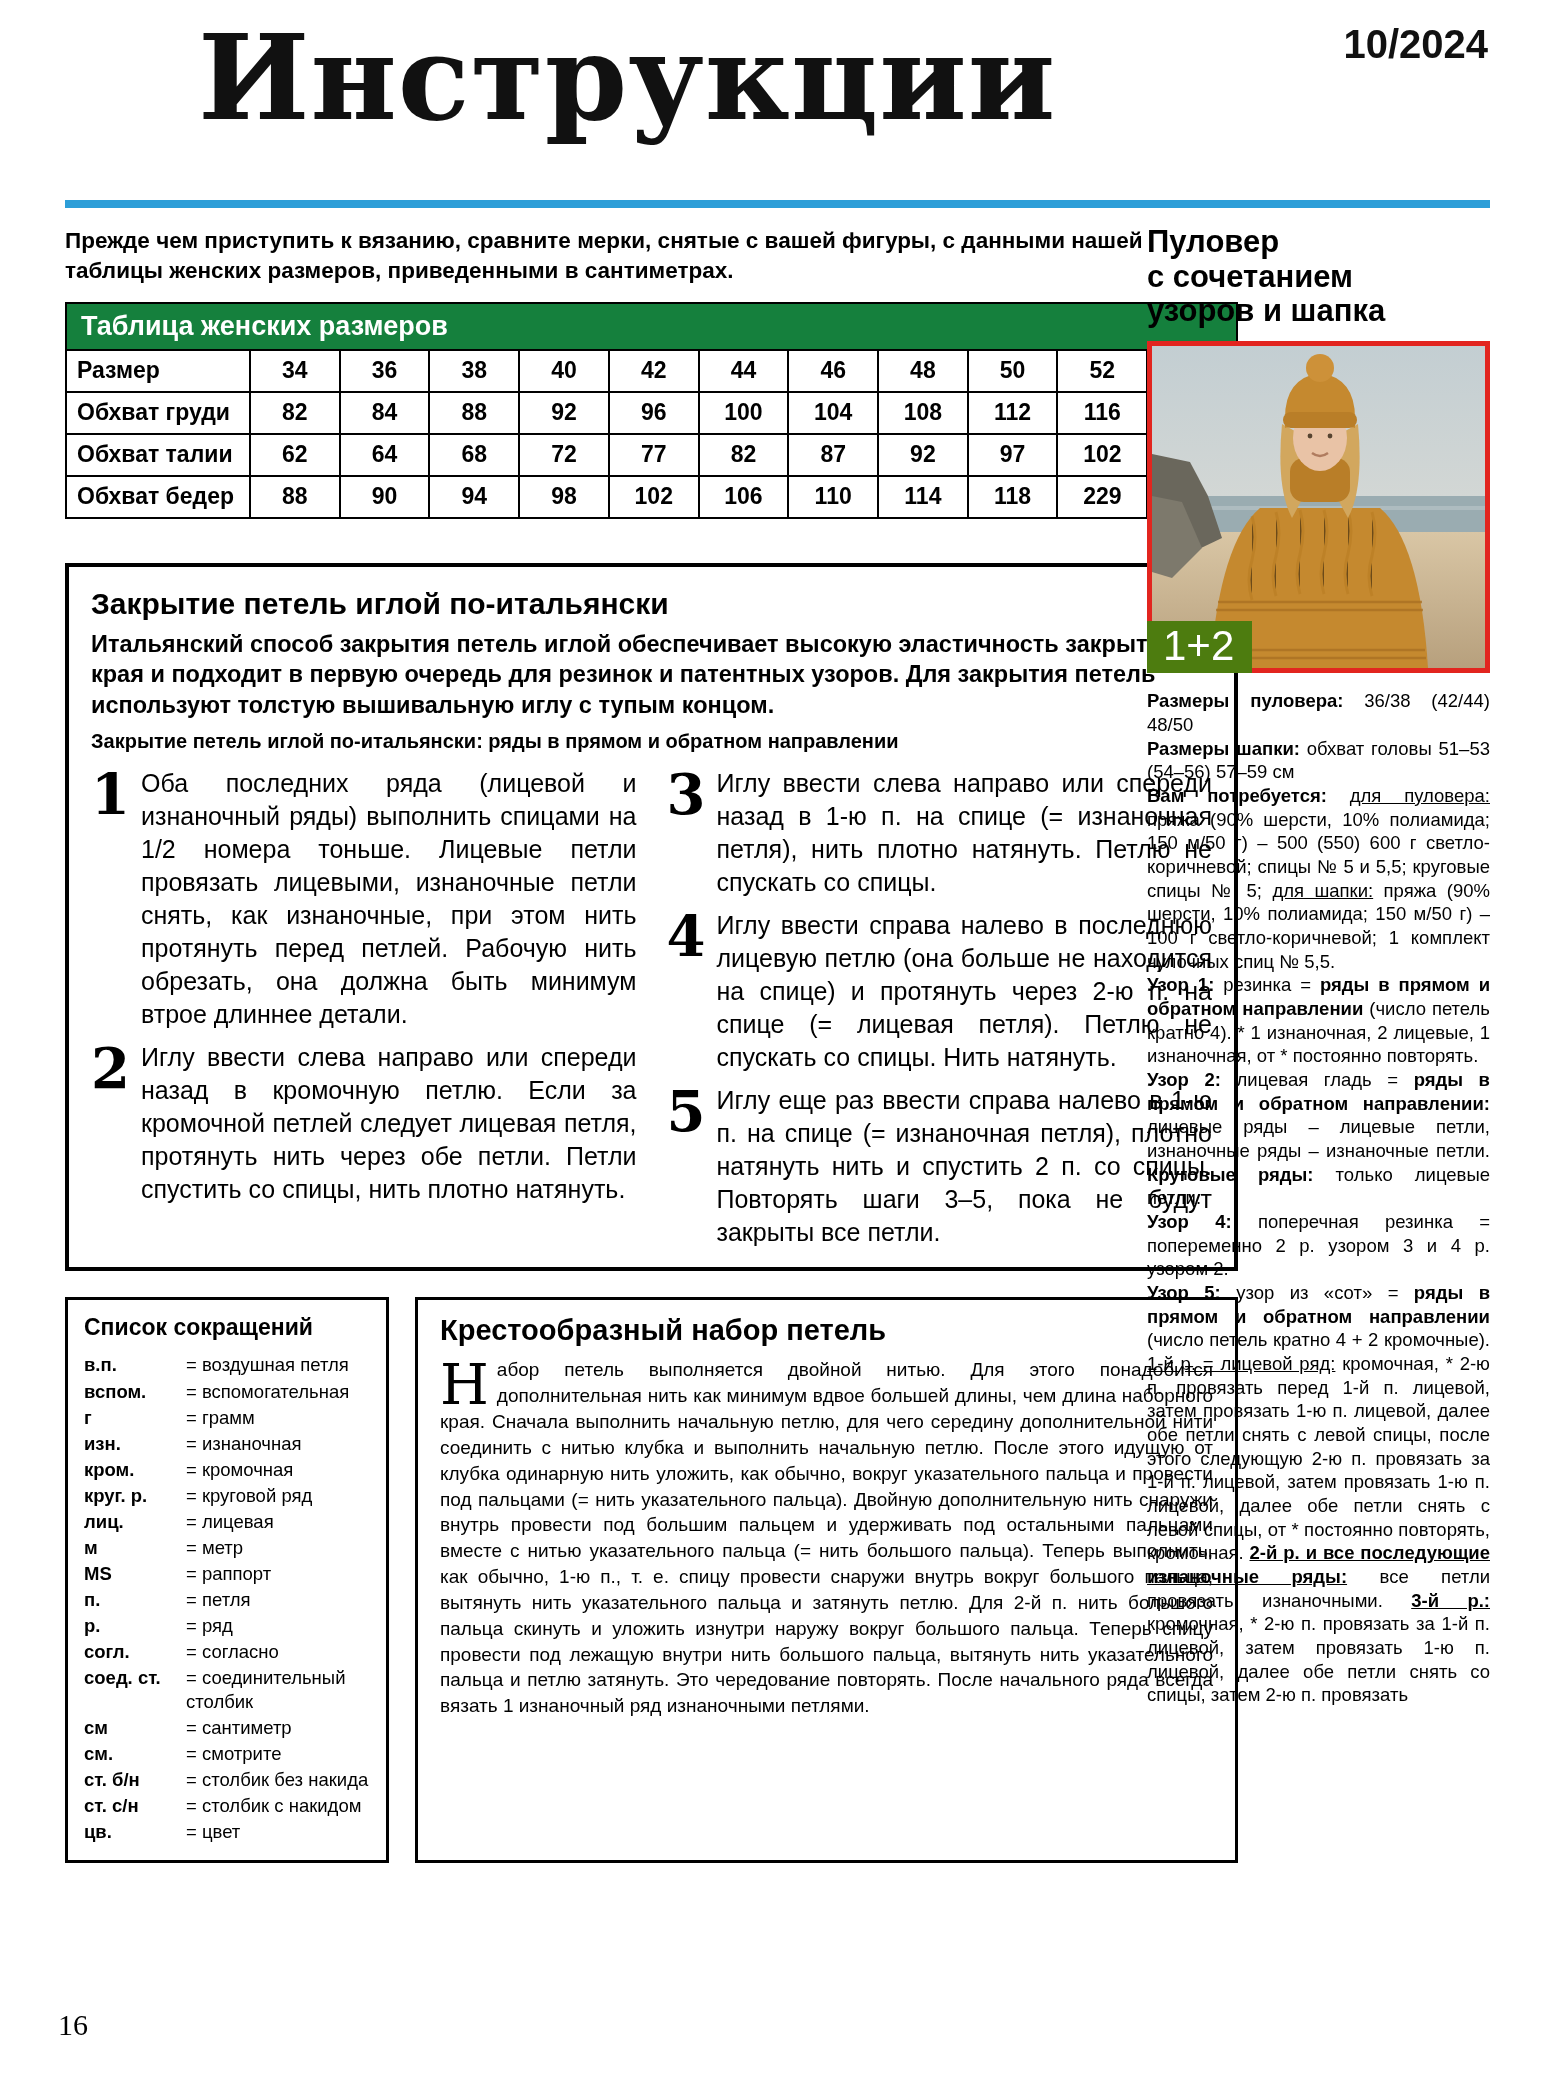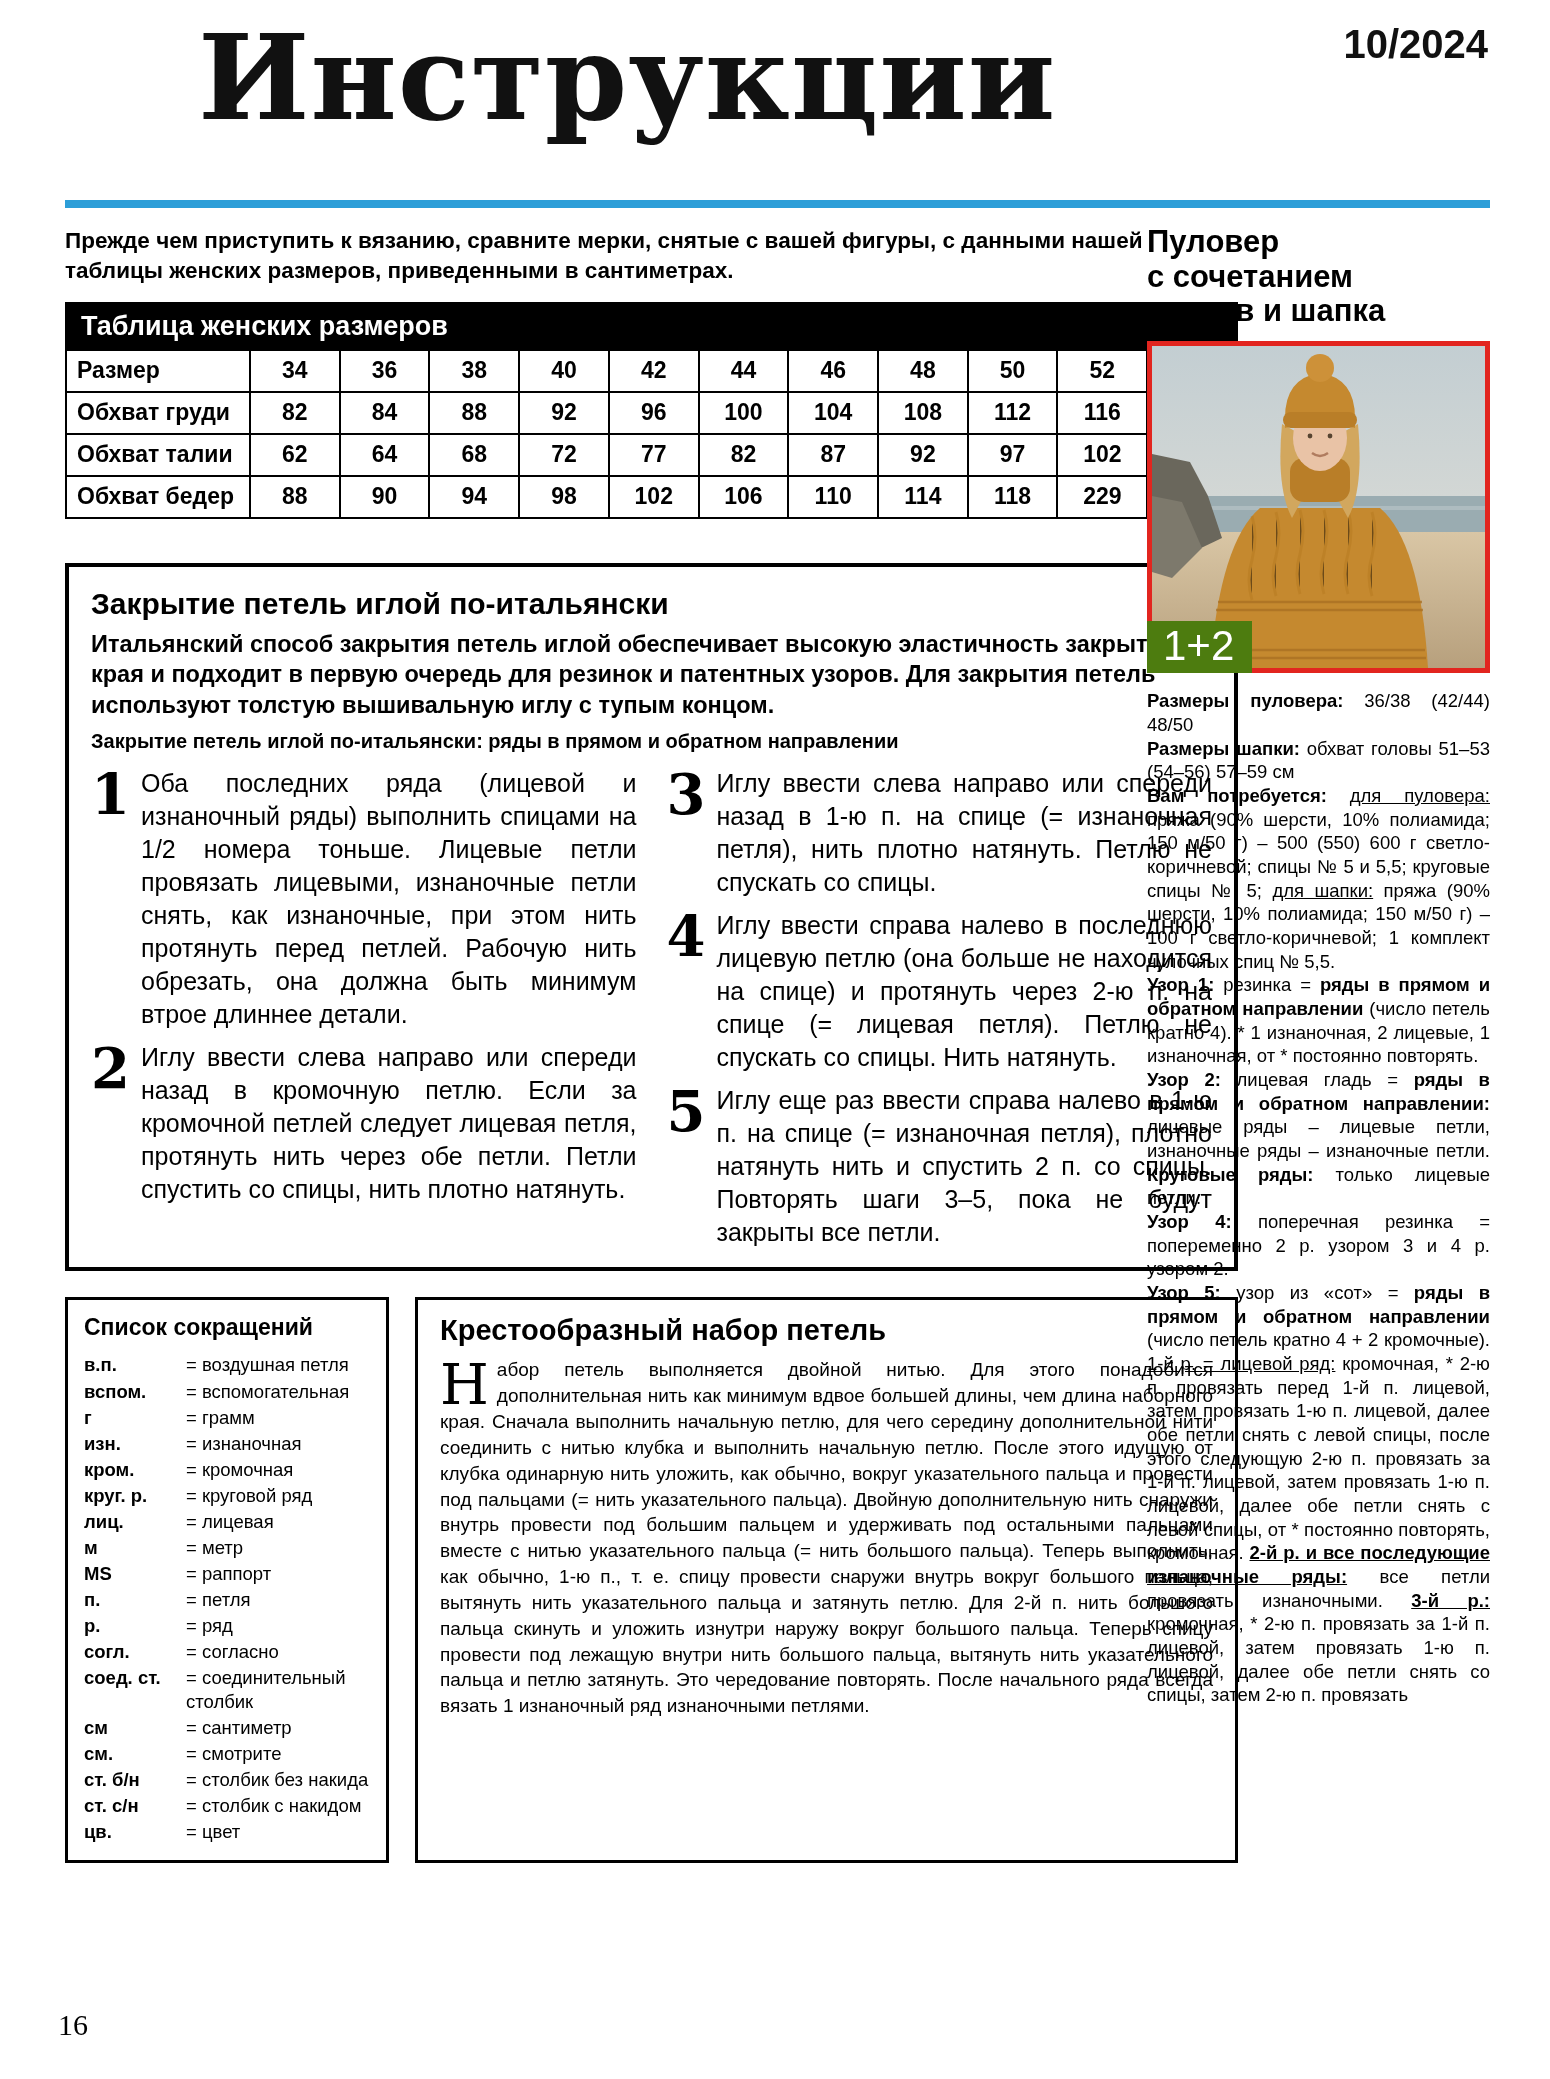--- a/index.html
+++ b/index.html
@@ -25,21 +25,21 @@
 
   
   .left-col { position:absolute; left:65px; top:226px; width:1173px; }
 
   .intro {
     margin:0 0 16px 0; font-size:22.5px; font-weight:bold; line-height:1.33;
   }
 
   .size-table-wrap { width:100%; }
   .size-table-title {
-    background:#000000; color:#fff; font-weight:bold; font-size:27px;
+    background:#15803d; color:#fff; font-weight:bold; font-size:27px;
     padding:7px 14px; border:2px solid #000; border-bottom:none;
   }
   table.size-table {
     width:100%; border-collapse:collapse; table-layout:fixed;
   }
   table.size-table td {
     border:2px solid #000; font-weight:bold; font-size:23px;
     text-align:center; padding:6px 2px; height:28px;
   }
   table.size-table td.lbl {

